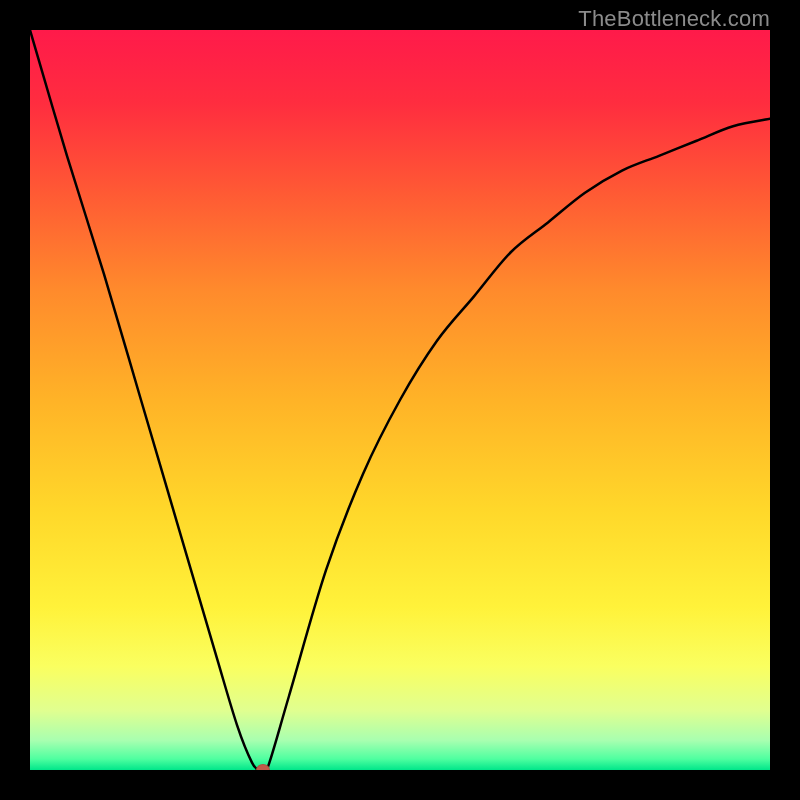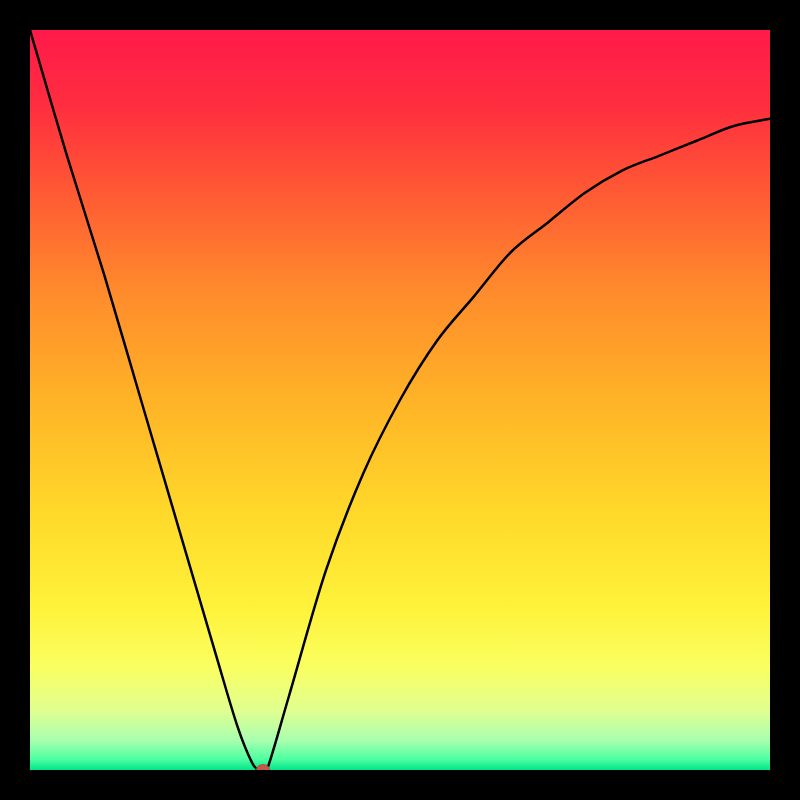--- a/index.html
+++ b/index.html
@@ -86,13 +86,14 @@
       <rect x="0" y="0" width="740" height="740" fill="url(#bg-grad)"></rect>
     </svg>
 
     <svg class="curve-svg" width="740" height="740" viewBox="0 0 740 740" preserveAspectRatio="none">
       <path class="curve-path" d="M 0.00 0.00 C 6.17 20.97, 24.67 85.10, 37.00 125.80 C 49.33 166.50, 61.67 203.50, 74.00 244.20 C 86.33 284.90, 98.67 328.07, 111.00 370.00 C 123.33 411.93, 135.67 453.87, 148.00 495.80 C 160.33 537.73, 175.13 588.30, 185.00 621.60 C 194.87 654.90, 201.03 677.10, 207.20 695.60 C 213.37 714.10, 218.30 725.20, 222.00 732.60 C 225.70 740.00, 226.93 738.77, 229.40 740.00 C 231.87 741.23, 231.87 752.33, 236.80 740.00 C 241.73 727.67, 249.13 699.30, 259.00 666.00 C 268.87 632.70, 283.67 577.20, 296.00 540.20 C 308.33 503.20, 320.67 472.37, 333.00 444.00 C 345.33 415.63, 357.67 392.20, 370.00 370.00 C 382.33 347.80, 394.67 328.07, 407.00 310.80 C 419.33 293.53, 431.67 281.20, 444.00 266.40 C 456.33 251.60, 468.67 234.33, 481.00 222.00 C 493.33 209.67, 505.67 202.27, 518.00 192.40 C 530.33 182.53, 542.67 171.43, 555.00 162.80 C 567.33 154.17, 579.67 146.77, 592.00 140.60 C 604.33 134.43, 616.67 130.73, 629.00 125.80 C 641.33 120.87, 653.67 115.93, 666.00 111.00 C 678.33 106.07, 690.67 99.90, 703.00 96.20 C 715.33 92.50, 733.83 90.03, 740.00 88.80"></path>
     </svg>
 
     <div class="marker" style="left: 233.1px; top: 740px;"></div>
   </div>
 
+  <div class="attribution">TheBottleneck.com</div>
 </div>
 
 </body></html>

